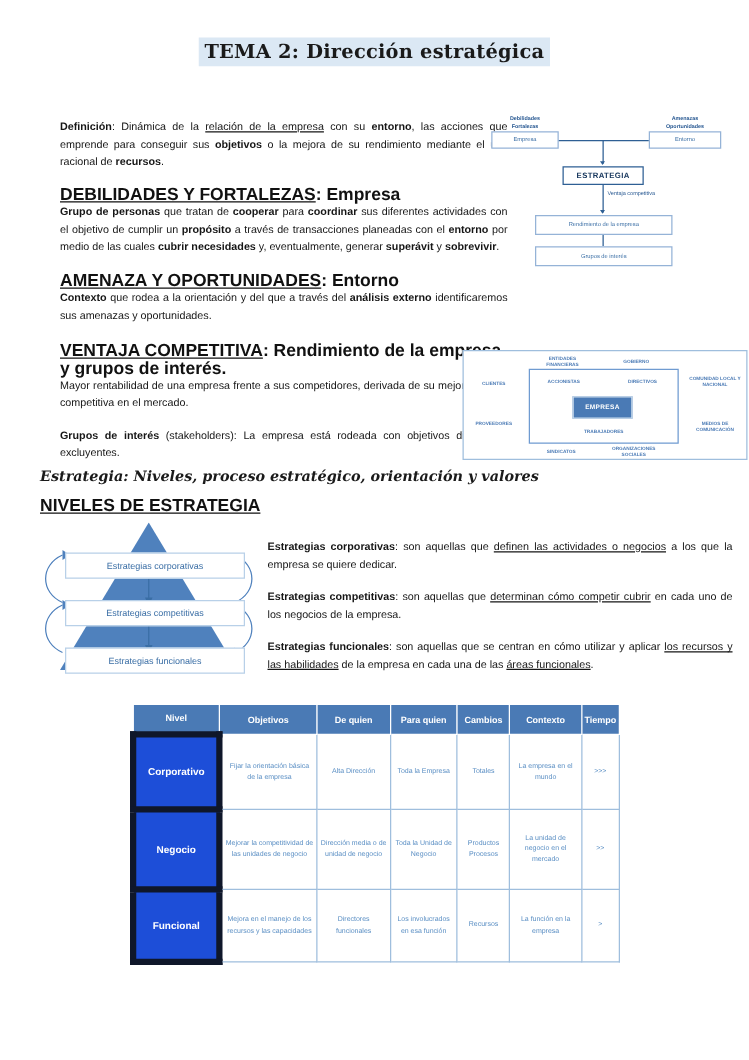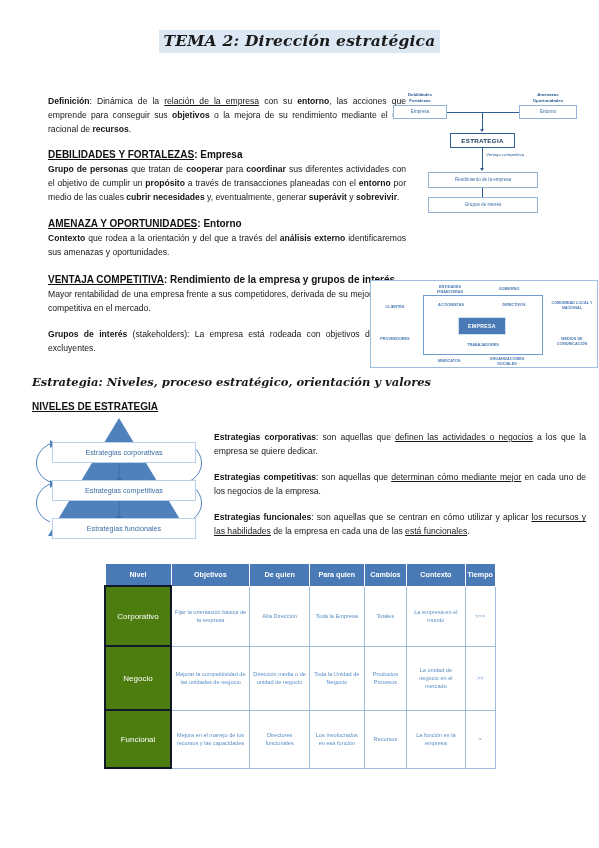--- a/index.html
+++ b/index.html
@@ -7,37 +7,37 @@
     width:599px;height:848px;background:#ffffff;
     font-family:"Liberation Sans", sans-serif;
     color:#111;overflow:hidden;position:relative;
   }
   .page{position:relative;width:599px;height:848px;}
 
   
   .title-wrap{position:absolute;left:0;top:30px;width:599px;text-align:center;}
   .title{
     display:inline-block;background:#dbe8f4;color:#1a1a1a;
-    font-family:"DejaVu Serif", serif;font-weight:bold;font-style:italic;
+    font-family:"DejaVu Serif", serif;font-weight:bold;
     font-size:15.5px;letter-spacing:.2px;padding:2px 5px 3px 5px;line-height:1.15;
   }
   .script-head{
     font-family:"DejaVu Serif", serif;font-style:italic;font-weight:bold;
     font-size:11.5px;color:#1a1a1a;
   }
 
   
   .col-left{position:absolute;left:32px;top:0;width:358px;margin-left:16px;}
   p.body{
     margin:0 0 9px 0;font-size:8.6px;line-height:14.1px;
     text-align:justify;color:#161616;
   }
   b{font-weight:bold;}
   .u{text-decoration:underline;}
-  .hdr{font-size:10px;font-weight:bold;line-height:14px;margin:0;}
+  .hdr{font-size:14px;font-weight:bold;line-height:14px;margin:0;}
   .hdr .u{text-decoration:underline;}
 
   
   .bluebox{
     box-sizing:border-box;border:1px solid #95b3d7;background:#fff;
     color:#3a6ea5;font-size:4.6px;text-align:center;
     display:flex;align-items:center;justify-content:center;position:absolute;
     line-height:1.25;padding:1px;
   }
   .bluebox.strong{border:1.4px solid #2e5f94;color:#16365c;font-weight:bold;font-size:6.2px;letter-spacing:.3px;}
@@ -76,22 +76,22 @@
   }
 
   
   .tbl{position:absolute;left:104px;top:563px;width:392px;border-collapse:collapse;}
   .tbl td,.tbl th{border:1px solid #9fbedd;}
   .tbl thead th{
     background:#4a7ab5;color:#fff;font-size:7.2px;font-weight:bold;
     padding:6px 2px;text-align:center;border:1px solid #ffffff;
   }
   .tbl td.lvl{
-    background:#4d7c0f;color:#fff;font-size:8px;font-weight:normal;
-    text-align:center;width:62px;border:2px solid #0f172a;
+    background:#1d4ed8;color:#fff;font-size:8px;font-weight:bold;
+    text-align:center;width:62px;border:5px solid #0f172a;
   }
   .tbl td.cell{
     background:#fff;color:#5b8fc4;font-size:5.6px;text-align:center;
     padding:5px 2px;line-height:1.45;
   }
 </style>
 </head>
 <body>
 
 <div class="page">
@@ -192,22 +192,22 @@
       <polygon points="158,62 152,66 158,70" fill="#4f81bd"></polygon>
       <polygon points="158,100 152,104 158,108" fill="#4f81bd"></polygon>
     </svg>
     <div class="lvl" style="top:24px;">Estrategias corporativas</div>
     <div class="lvl" style="top:62px;">Estrategias competitivas</div>
     <div class="lvl" style="top:100px;">Estrategias funcionales</div>
   </div>
 
   <div style="position:absolute;left:214px;top:430px;width:372px;">
     <p class="body"><b>Estrategias corporativas</b><span>: son aquellas que </span><span class="u">definen las actividades o negocios</span><span> a los que la empresa se quiere dedicar.</span></p>
-    <p class="body" style="margin-top:12px;"><b>Estrategias competitivas</b><span>: son aquellas que </span><span class="u">determinan cómo mediante mejor</span><span> en cada uno de los negocios de la empresa.</span></p>
-    <p class="body" style="margin-top:12px;"><b>Estrategias funcionales</b><span>: son aquellas que se centran en cómo utilizar y aplicar </span><span class="u">los recursos y las habilidades</span><span> de la empresa en cada una de las </span><span class="u">está funcionales</span><span>.</span></p>
+    <p class="body" style="margin-top:12px;"><b>Estrategias competitivas</b><span>: son aquellas que </span><span class="u">determinan cómo competir cubrir</span><span> en cada uno de los negocios de la empresa.</span></p>
+    <p class="body" style="margin-top:12px;"><b>Estrategias funcionales</b><span>: son aquellas que se centran en cómo utilizar y aplicar </span><span class="u">los recursos y las habilidades</span><span> de la empresa en cada una de las </span><span class="u">áreas funcionales</span><span>.</span></p>
   </div>
 
   <table class="tbl">
     <thead>
       <tr>
         <th>Nivel</th>
         <th>Objetivos</th>
         <th>De quien</th>
         <th>Para quien</th>
         <th>Cambios</th>

